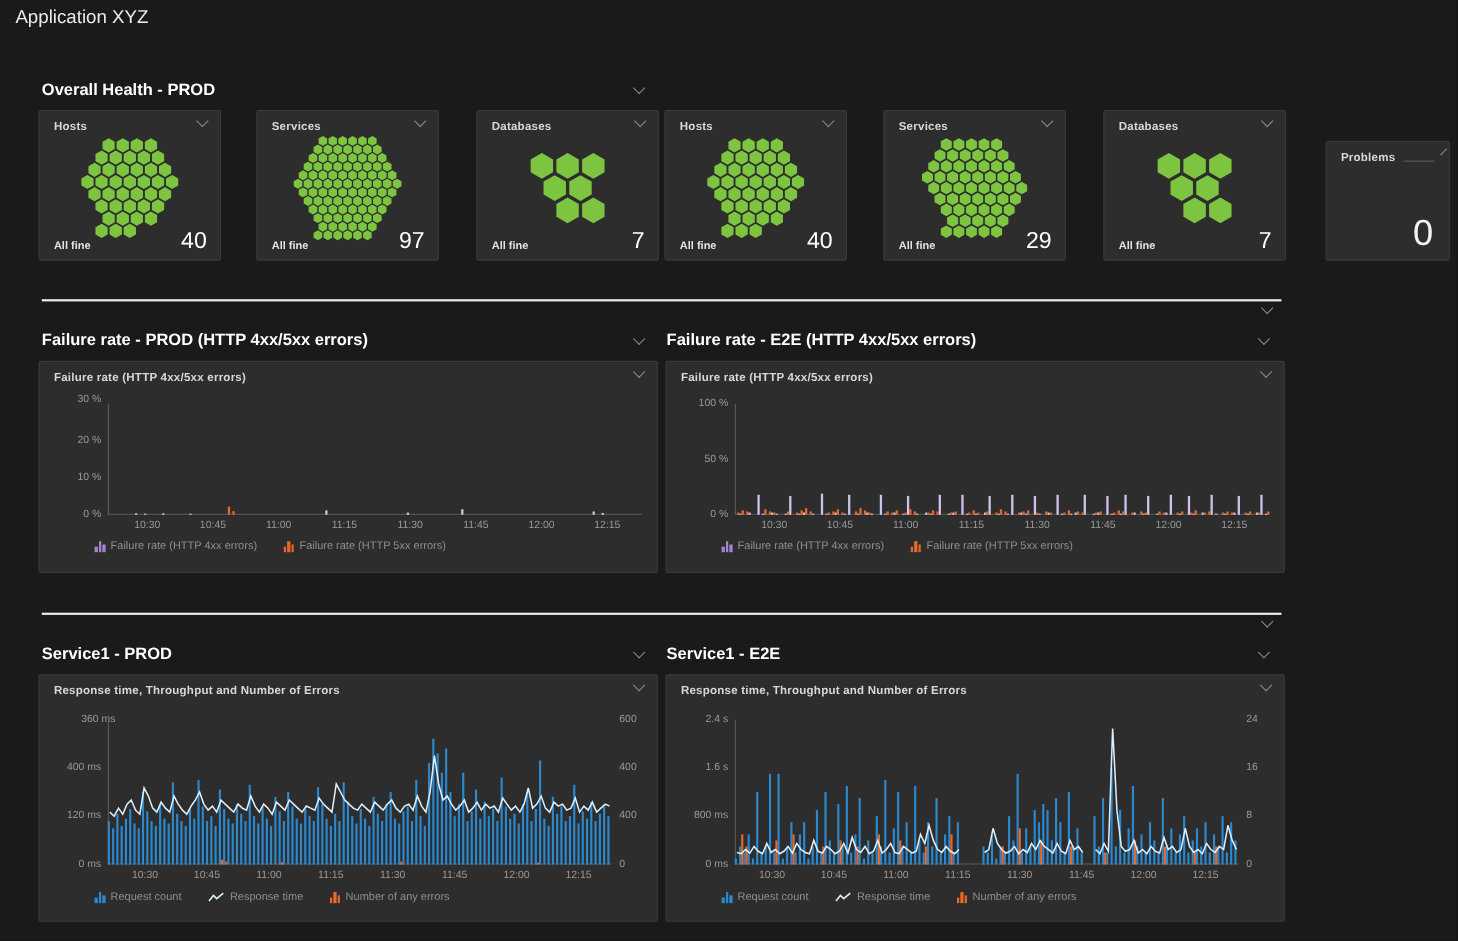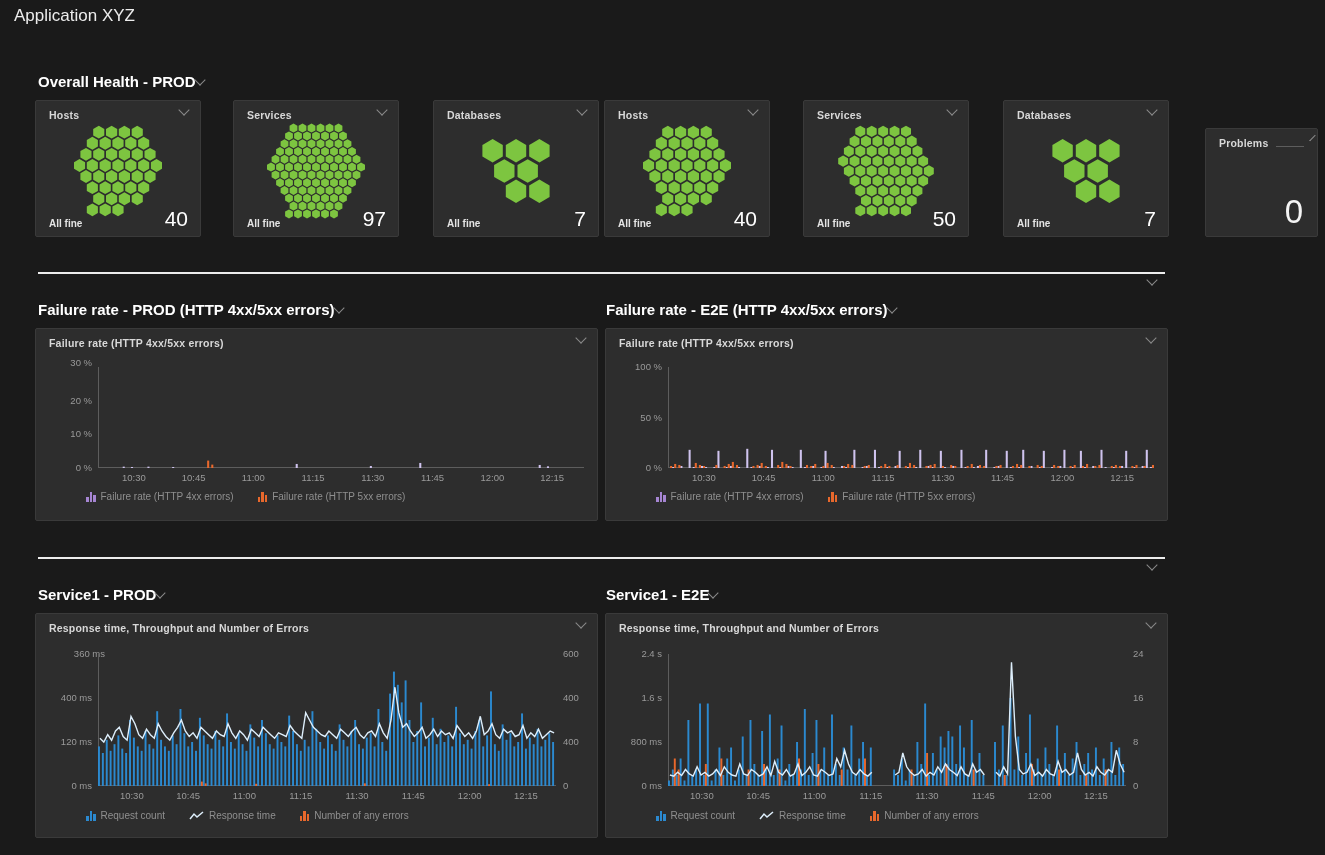--- a/index.html
+++ b/index.html
@@ -1,19 +1,19 @@
 <!DOCTYPE html>
 <html><head>
 <meta charset="utf-8">
 <style>
   html,body{margin:0;padding:0;background:#141414;}
   #app{position:relative;width:1325px;height:855px;background:#1a1a1a;
        font-family:"Liberation Sans",sans-serif;overflow:hidden;color:#e8e8e8;}
   .page-title{position:absolute;left:14px;top:6px;font-size:17px;font-weight:400;color:#ececec;}
-  .sec-head{position:absolute;display:flex;align-items:center;height:20px;}
+  .sec-head{position:absolute;display:flex;justify-content:space-between;align-items:center;height:20px;}
   .sec-head .sec-title{font-size:15px;font-weight:bold;color:#ffffff;}
   .chev{display:inline-block;width:7px;height:7px;border-right:1.5px solid #8a8a8a;
         border-bottom:1.5px solid #8a8a8a;transform:rotate(45deg);margin-top:-3px;}
   .tile{position:absolute;background:#2d2d2d;border:1px solid #3a3a3a;box-sizing:border-box;border-radius:2px;}
   .tile-head{position:absolute;top:8px;left:13px;right:12px;display:flex;justify-content:space-between;align-items:flex-start;}
   .tile-label{font-size:10.5px;font-weight:bold;color:#d8d8d8;letter-spacing:.2px;}
   .hexwrap{position:absolute;left:0;right:0;top:20px;bottom:16px;display:flex;align-items:center;justify-content:center;}
   .tile-foot{position:absolute;left:13px;right:12px;bottom:7px;display:flex;justify-content:space-between;align-items:flex-end;}
   .status-text{font-size:10px;font-weight:bold;color:#e4e4e4;}
   .entity-count{font-size:21px;font-weight:300;color:#ffffff;line-height:21px;}
@@ -347,21 +347,21 @@
           <polygon points="77.1,2.7 82.1,5.5 82.1,11.3 77.1,14.1 72.2,11.3 72.2,5.5" fill="#7dc540"></polygon>
           <polygon points="65.7,2.7 70.7,5.5 70.7,11.3 65.7,14.1 60.7,11.3 60.7,5.5" fill="#7dc540"></polygon>
           <polygon points="54.3,2.7 59.3,5.5 59.3,11.3 54.3,14.1 49.3,11.3 49.3,5.5" fill="#7dc540"></polygon>
           <polygon points="48.6,12.6 53.5,15.4 53.5,21.2 48.6,24.0 43.6,21.2 43.6,15.4" fill="#7dc540"></polygon>
           <polygon points="42.8,22.5 47.8,25.3 47.8,31.1 42.8,33.9 37.9,31.1 37.9,25.3" fill="#7dc540"></polygon>
           <polygon points="37.1,32.4 42.1,35.2 42.1,41.0 37.1,43.8 32.2,41.0 32.2,35.2" fill="#7dc540"></polygon>
         </svg>
       </div>
     <div class="tile-foot">
         <span class="status-text">All fine</span>
-        <span class="entity-count">50</span>
+        <span class="entity-count">29</span>
       </div>
   </div>
   <div class="tile" style="left:1003px;top:100px;width:166px;height:137px;">
     <div class="tile-head">
         <span class="tile-label">Databases</span>
         <span class="chev"></span>
       </div>
     <div class="hexwrap">
         <svg width="160" height="96">
           <polygon points="56.6,16.0 66.8,21.9 66.8,33.6 56.6,39.5 46.4,33.6 46.4,21.9" fill="#7dc540"></polygon>

